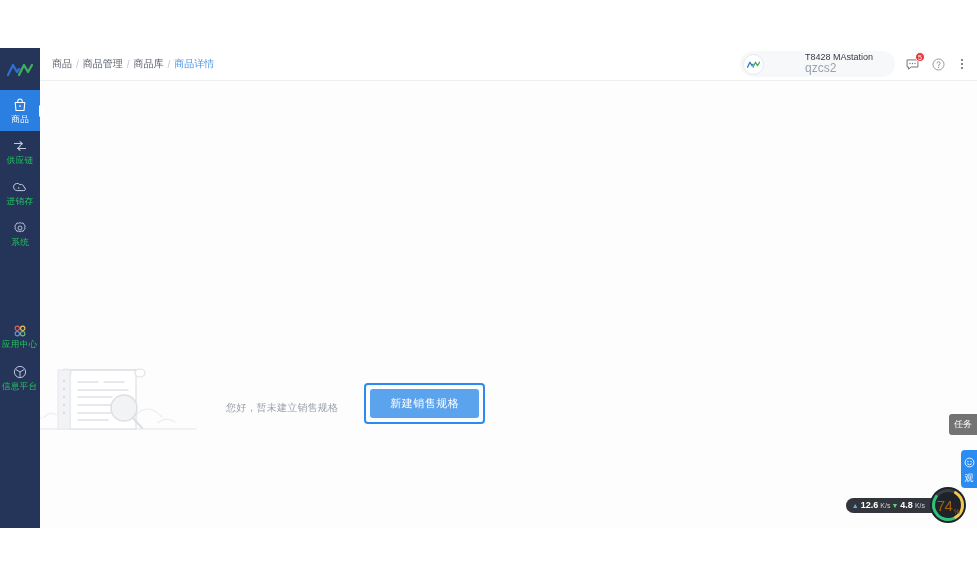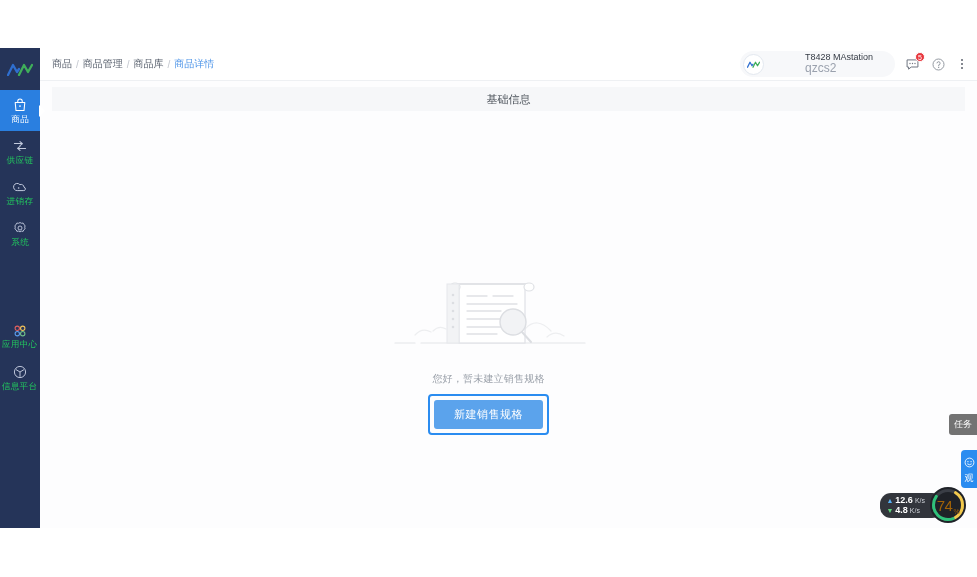--- a/index.html
+++ b/index.html
@@ -166,24 +166,25 @@
   .tab.active {
     background: #5ba3ec;
     color: #ffffff;
   }
 
   
   #empty-state {
     position: absolute;
     left: 0; top: 63px;
     width: 977px; height: 417px;
-    display: flex; flex-direction: column;
+    display: flex; flex-direction: row;
     align-items: center;
     padding-top: 160px;
     box-sizing: border-box;
+    gap: 26px;
   }
   #empty-illustration { width: 200px; height: 85px; }
   #empty-text {
     margin-top: 16px;
     font-size: 10px;
     color: #9aa0a9;
     letter-spacing: .2px;
   }
   #create-spec-wrap {
     margin-top: 8px;
@@ -234,21 +235,21 @@
     position: absolute;
     right: 10px; top: 438px;
     display: flex; align-items: center;
     z-index: 22;
   }
   .net-pill {
     background: #32353c;
     color: #ffffff;
     border-radius: 11px;
     padding: 3px 18px 3px 6px;
-    display: flex; flex-direction: column;
+    display: flex; flex-direction: row;
     gap: 1px;
   }
   .net-row { display: flex; align-items: center; gap: 2px; font-size: 8px; line-height: 9px; }
   .net-row .tri { font-size: 7px; }
   .net-row .up   { color: #56b0f5; }
   .net-row .down { color: #5ed47a; }
   .net-val { font-weight: bold; font-size: 9px; }
   .net-unit { font-size: 7px; color: #cfd2d8; }
   .cpu-ring {
     position: relative;
@@ -397,21 +398,20 @@
       <div class="kebab">
         <i></i>
         <i></i>
         <i></i>
       </div>
 
     </div>
   </header>
 
   <div id="tabs">
-    <div class="tab">基础信息</div>
   </div>
 
   <div id="empty-state">
 
     <svg id="empty-illustration" viewBox="0 0 200 85">
 
       <path d="M6 72 H26 M32 72 H196" stroke="#e3e5e8" stroke-width="1.2" fill="none" stroke-linecap="round"></path>
 
       <path d="M26 64 q7 -8 16 -3" stroke="#edeef0" stroke-width="1.2" fill="none" stroke-linecap="round"></path>
       <path d="M44 60 q6 -6 13 -2" stroke="#edeef0" stroke-width="1.2" fill="none" stroke-linecap="round"></path>

